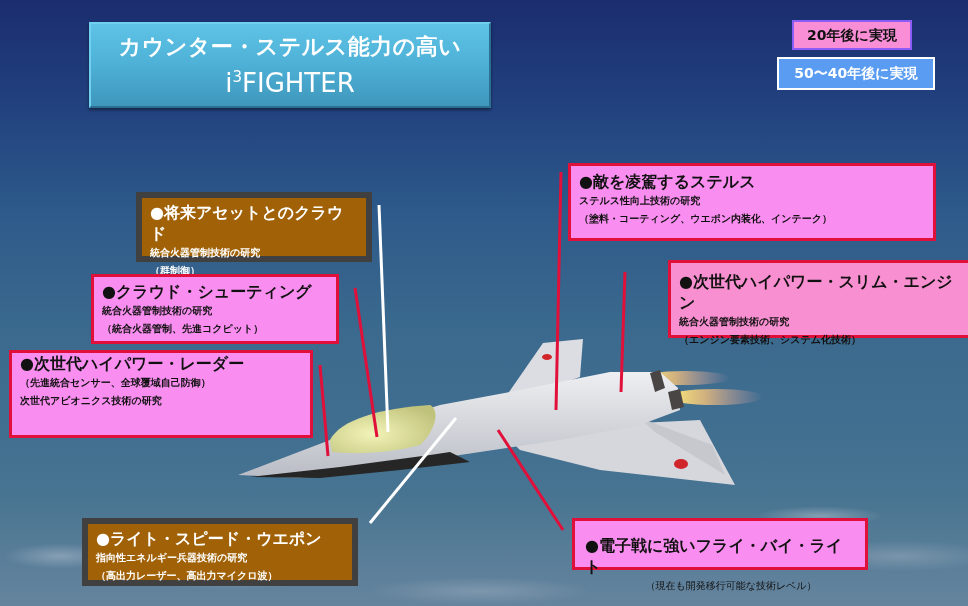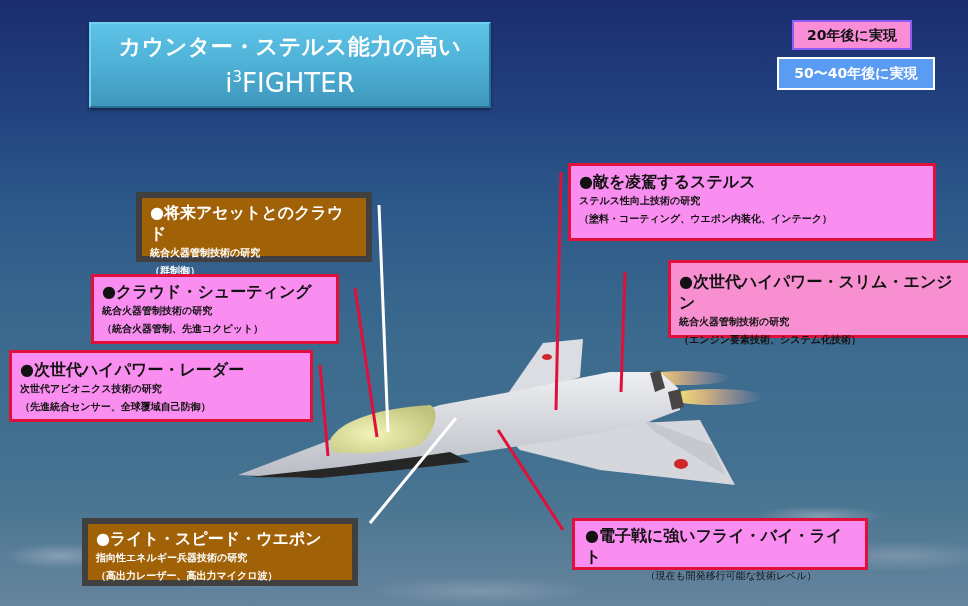--- a/index.html
+++ b/index.html
@@ -115,40 +115,40 @@
   <div class="sub">統合火器管制技術の研究</div>
   <div class="sub">（群制御）</div>
 </div>
 
 <div class="callout pink" style="left:91px; top:274px; width:248px; height:70px;">
   <div class="head">●クラウド・シューティング</div>
   <div class="sub">統合火器管制技術の研究</div>
   <div class="sub">（統合火器管制、先進コクピット）</div>
 </div>
 
-<div class="callout pink" style="left:9px; top:350px; width:304px; height:72px; padding-top:6px;">
+<div class="callout pink" style="left:9px; top:350px; width:304px; height:88px; padding-top:0;">
   <div class="head">●次世代ハイパワー・レーダー</div>
+  <div class="sub">（先進統合センサー、全球覆域自己防御）</div>
   <div class="sub">次世代アビオニクス技術の研究</div>
-  <div class="sub">（先進統合センサー、全球覆域自己防御）</div>
 </div>
 
 <div class="callout pink" style="left:568px; top:163px; width:368px; height:78px; padding-top:5px;">
   <div class="head">●敵を凌駕するステルス</div>
   <div class="sub">ステルス性向上技術の研究</div>
   <div class="sub">（塗料・コーティング、ウエポン内装化、インテーク）</div>
 </div>
 
 <div class="callout pink2" style="left:668px; top:260px; width:312px; height:78px; padding-top:8px;">
   <div class="head">●次世代ハイパワー・スリム・エンジン</div>
   <div class="sub">統合火器管制技術の研究</div>
   <div class="sub">（エンジン要素技術、システム化技術）</div>
 </div>
 
 <div class="callout blue" style="left:82px; top:518px; width:276px; height:68px;">
   <div class="head">●ライト・スピード・ウエポン</div>
   <div class="sub">指向性エネルギー兵器技術の研究</div>
   <div class="sub">（高出力レーザー、高出力マイクロ波）</div>
 </div>
 
-<div class="callout pink" style="left:572px; top:518px; width:296px; height:52px; padding-top:4px; padding-left:10px;">
+<div class="callout pink" style="left:572px; top:518px; width:296px; height:52px; padding-top:14px; padding-left:10px;">
   <div class="head">●電子戦に強いフライ・バイ・ライト</div>
   <div class="sub" style="font-weight:normal; padding-left:20px;text-align:center;">（現在も開発移行可能な技術レベル）</div>
 </div>
 
 </body></html>

